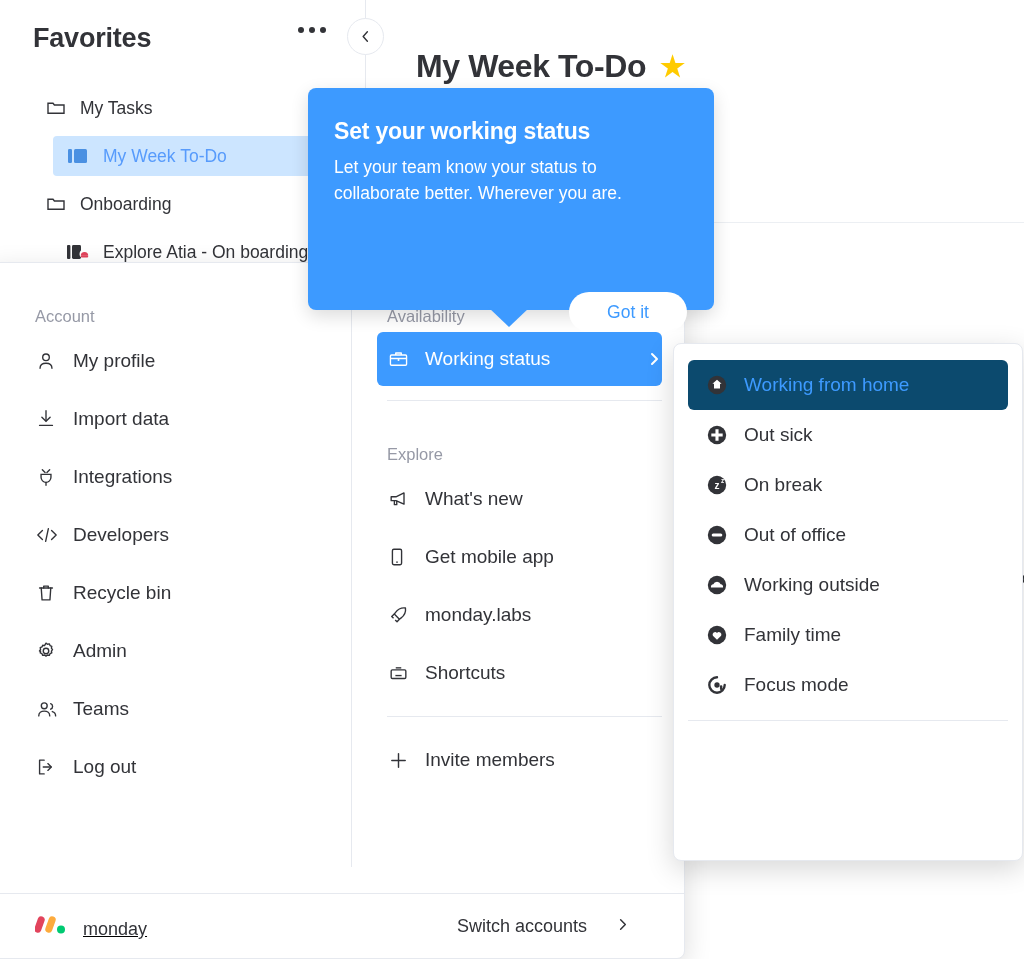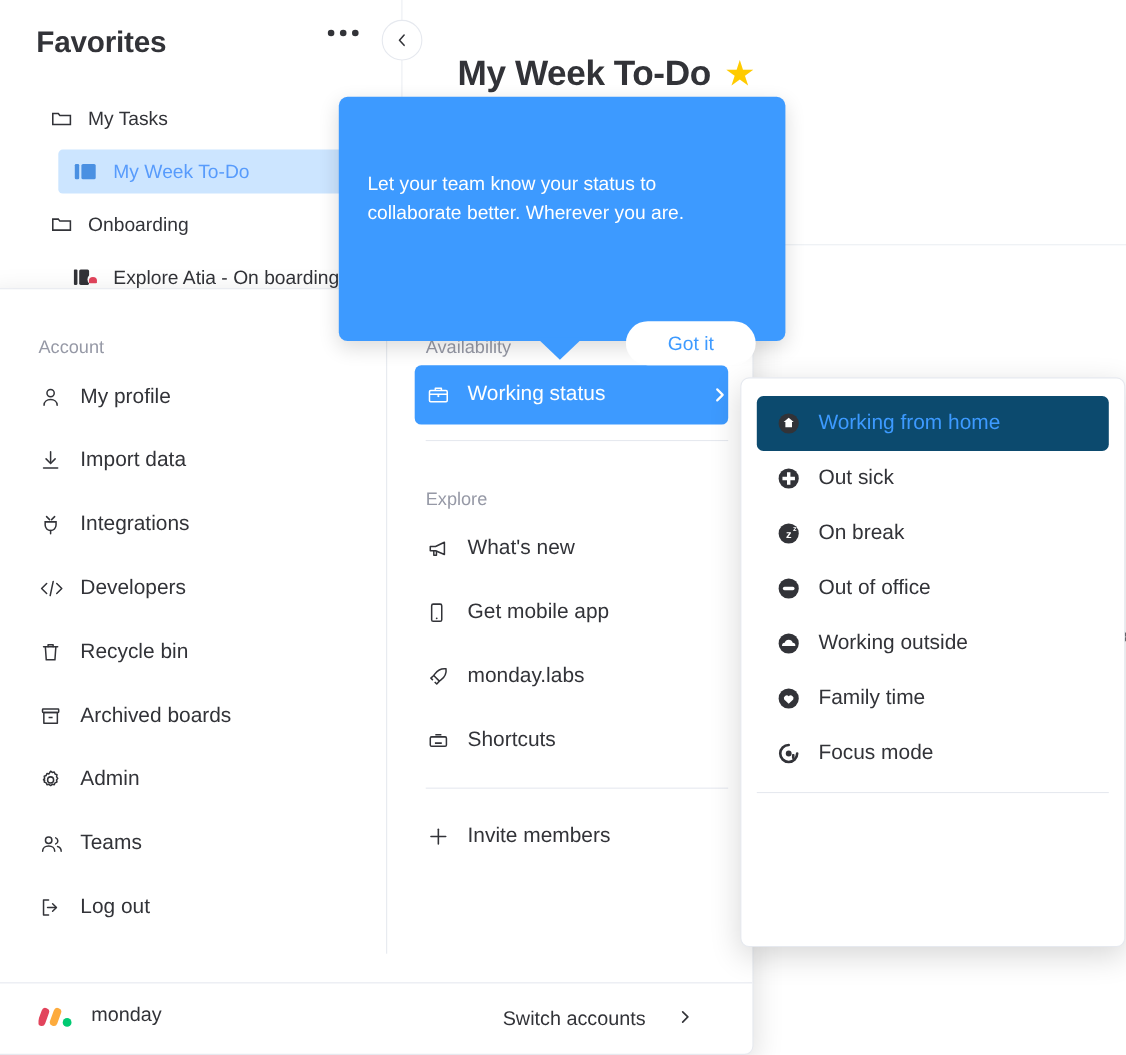--- a/index.html
+++ b/index.html
@@ -132,21 +132,21 @@
   .m-row.selected .m-label, .m-row.selected .m-ico { color: #fff; }
   .m-caret { margin-left: auto; color: #fff; display: flex; align-items: center; }
   .hr-thin { height: 1px; background: #e6e9ef; margin: 12px 24px 0 14px; }
   .acct-col-right .hr-thin { margin: 14px 22px 0 10px; }
 
   .acct-footer {
     position: absolute; left: 0; bottom: 0; width: 100%; height: 65px;
     border-top: 1px solid #e6e9ef; display: flex; align-items: center;
     padding: 0 32px 0 32px;
   }
-  .brand { display: flex; align-items: flex-start; gap: 14px; padding-left: 14px; cursor: pointer;}
+  .brand { display: flex; align-items: flex-end; gap: 14px; padding-left: 14px; cursor: pointer; text-decoration: underline;}
   .brand-name { font-size: 18px; color: #323338; }
   .switch {
     margin-left: auto; display: flex; align-items: center; gap: 28px;
     font-size: 18px; color: #323338; cursor: pointer; padding-right: 22px;
   }
 
   
   .status-menu {
     position: absolute; left: 673px; top: 343px; width: 350px; height: 518px;
     background: #fff; border-radius: 8px; border: 1px solid #e6e9ef;
@@ -303,30 +303,20 @@
           <span class="m-ico">
             <svg width="22" height="22" viewBox="0 0 24 24" fill="none" stroke="currentColor" stroke-width="1.5" stroke-linecap="round" stroke-linejoin="round">
               <path d="M5 6.5h14"></path>
                 <path d="M9.5 6.5V4.5h5v2"></path>
                 <path d="M6.8 6.5l.9 13h8.6l.9-13"></path>
             </svg>
           </span>
           <span class="m-label">Recycle bin</span>
         </div>
 
-        <div class="m-row">
-          <span class="m-ico">
-            <svg width="22" height="22" viewBox="0 0 24 24" fill="none" stroke="currentColor" stroke-width="1.5" stroke-linejoin="round">
-              <rect x="4" y="5" width="16" height="3.4" rx="0.6"></rect>
-                <path d="M5.3 8.4h13.4V19H5.3z"></path>
-                <path d="M10 13.5h4"></path>
-            </svg>
-          </span>
-          <span class="m-label">Archived boards</span>
-        </div>
 
         <div class="m-row">
           <span class="m-ico">
             <svg width="22" height="22" viewBox="0 0 24 24" fill="none" stroke="currentColor" stroke-width="1.5" stroke-linejoin="round">
               <circle cx="12" cy="12" r="3"></circle>
               <path d="M12 3.4l1.6 1.2 2-.4.8 1.9 1.9.8-.4 2 1.2 1.6-1.2 1.6.4 2-1.9.8-.8 1.9-2-.4-1.6 1.2-1.6-1.2-2 .4-.8-1.9-1.9-.8.4-2L4.9 12l1.2-1.6-.4-2 1.9-.8.8-1.9 2 .4z"></path>
             </svg>
           </span>
           <span class="m-label">Admin</span>
         </div>
@@ -532,18 +522,19 @@
           </svg>
         </span>
         <span class="st-label">Focus mode</span>
       </div>
 
       <div class="st-sep"></div>
     </div>
   </div>
 
   <div class="tip">
+    <div class="tip-title">Set your working status</div>
     <div class="tip-body">Let your team know your status to collaborate better. Wherever you are.</div>
     <button class="tip-btn">Got it</button>
     <div class="tip-arrow"></div>
   </div>
 
 </div>
 
 </body></html>

